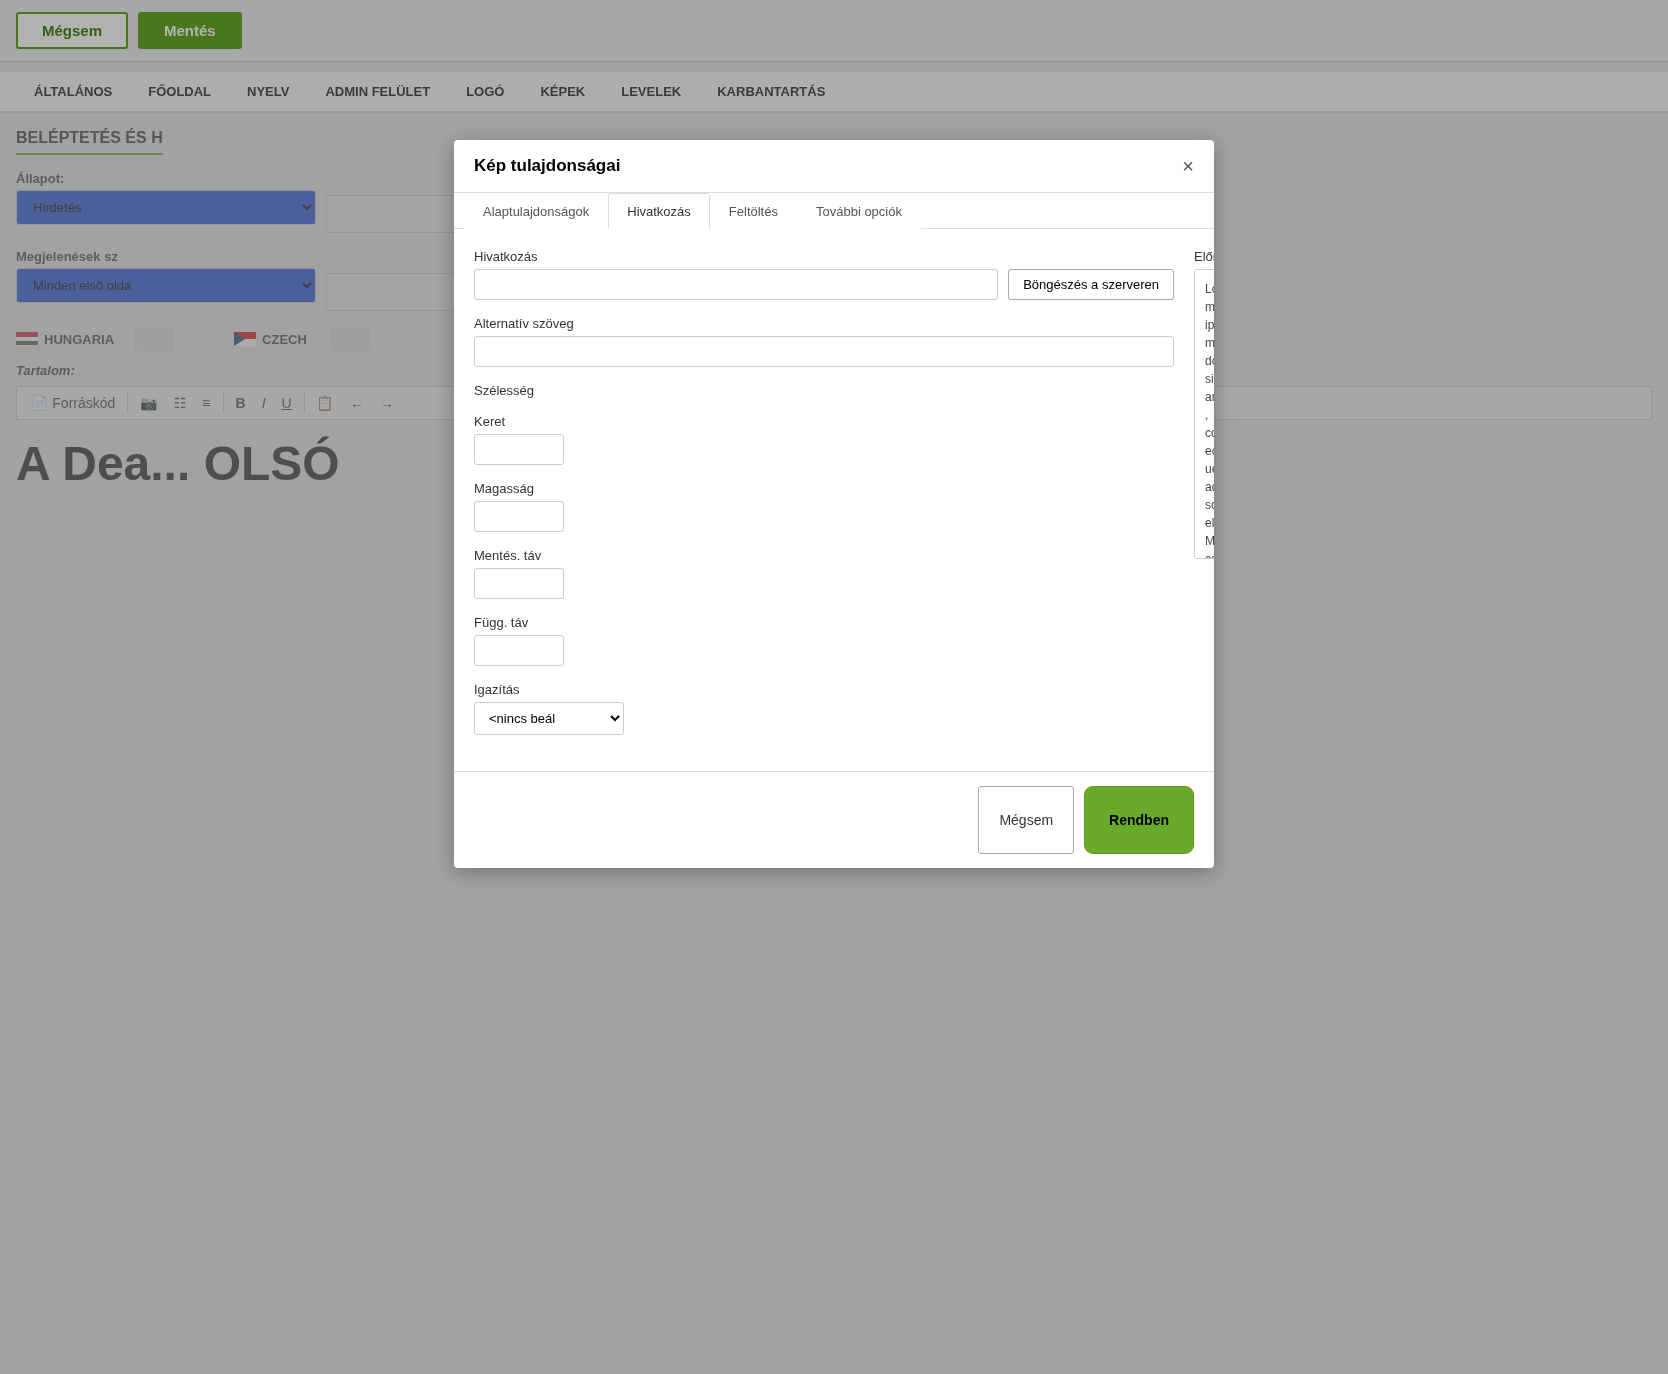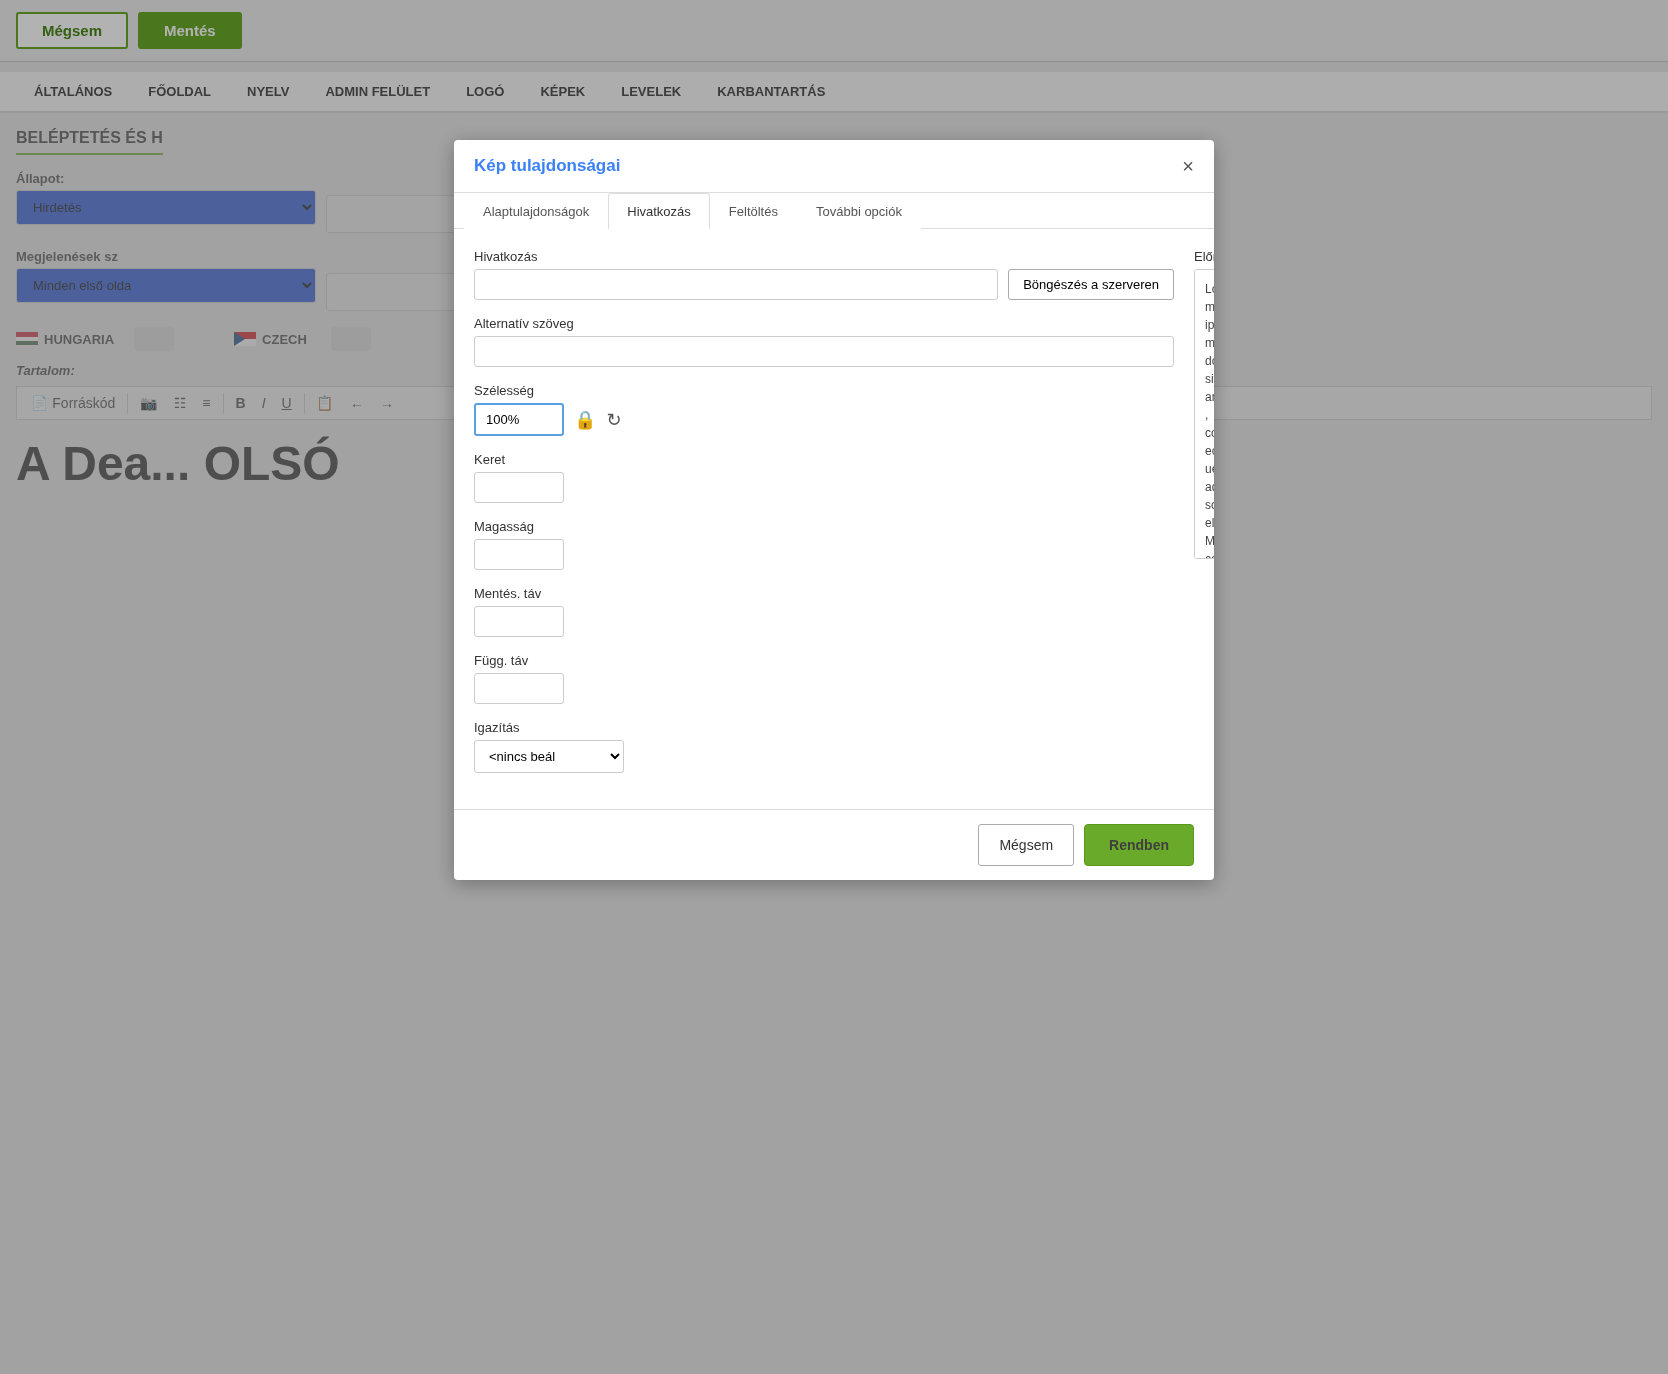--- a/index.html
+++ b/index.html
@@ -160,21 +160,21 @@
     .modal-header {
       display: flex;
       justify-content: space-between;
       align-items: center;
       padding: 16px 20px;
       border-bottom: 1px solid #ddd;
     }
     .modal-title {
       font-size: 17px;
       font-weight: bold;
-      color: #3b82f6;
+      color: #000000;
     }
     .modal-close {
       background: none;
       border: none;
       font-size: 20px;
       cursor: pointer;
       color: #555;
       line-height: 1;
     }
 
@@ -321,25 +321,25 @@
       border: 1px solid #aaa;
       padding: 8px 20px;
       font-size: 14px;
       cursor: pointer;
       border-radius: 3px;
       color: #333;
     }
     .btn-rendben {
       background: #6aaa2a;
       border: 1px solid #5a9a1a;
-      color: #404040;
-      padding: 12px 24px;
+      color: #000000;
+      padding: 25px 24px;
       font-size: 14px;
       cursor: pointer;
-      border-radius: 4px;
+      border-radius: 9px;
       font-weight: bold;
     }
   </style>
 </head>
 <body>
 
 <div class="top-toolbar">
   <button class="btn-cancel">Mégsem</button>
   <button class="btn-save">Mentés</button>
 </div>
@@ -459,25 +459,20 @@
           </div>
         </div>
 
         <div class="form-group">
           <label class="form-label">Alternatív szöveg</label>
           <input type="text" class="form-input" value="" style="width: 700px;">
         </div>
 
         <div class="form-group">
           <label class="form-label">Szélesség</label>
-          <div class="width-row">
-            <input type="text" class="form-input-width" value="100%" style="">
-            <span class="lock-icon">🔒</span>
-            <span class="refresh-icon">↻</span>
-          </div>
         </div>
 
         <div class="form-group">
           <label class="form-label">Keret</label>
           <input type="text" class="form-input-sm" value="" style="">
         </div>
 
         <div class="form-group">
           <label class="form-label">Magasság</label>
           <input type="text" class="form-input-sm" value="" style="">

